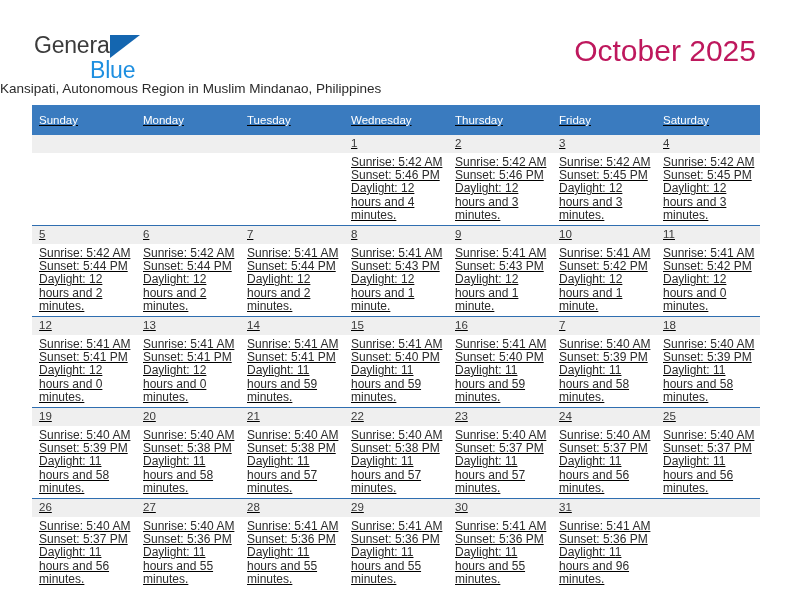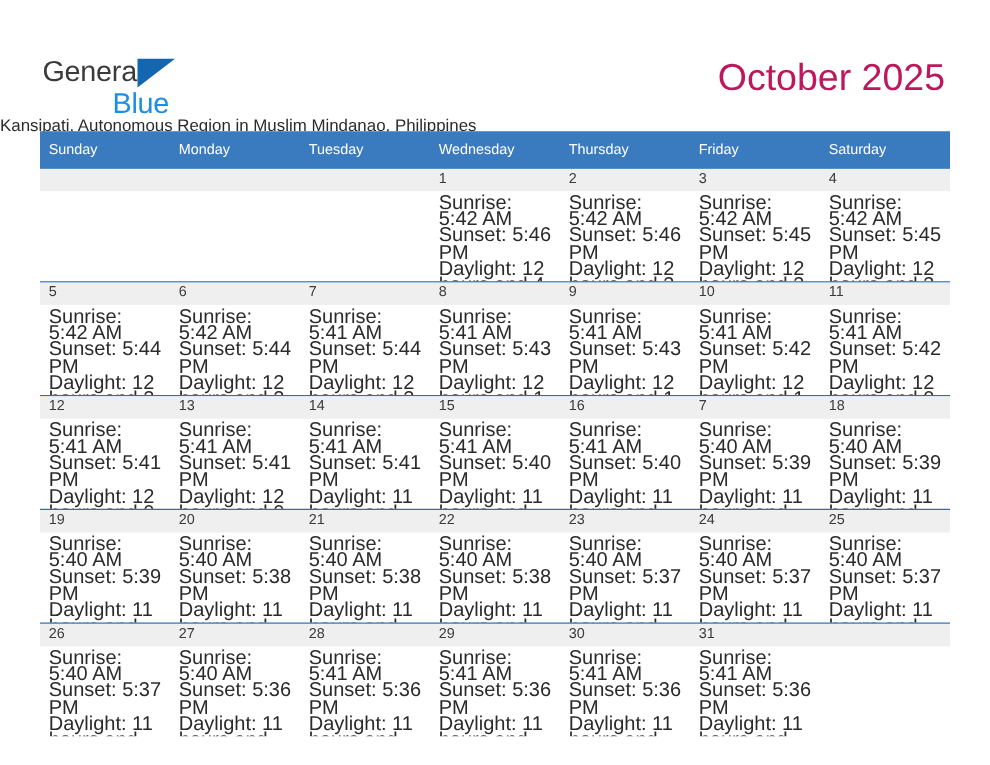--- a/index.html
+++ b/index.html
@@ -20,21 +20,20 @@
     height: 612px;
     box-sizing: border-box;
   }
 
   
   .top-area {
     position: absolute;
     left: 0; top: 0;
     width: 792px;
     height: 100px;
-    margin-top: 12px;
   }
   .brand {
     position: absolute;
     left: 34px;
     top: 32px;
     width: 200px;
     height: 52px;
   }
   .brand-general {
     position: absolute;
@@ -83,20 +82,21 @@
   }
 
   
   .calendar {
     position: absolute;
     left: 32px;
     top: 105px;
     width: 728px;
     border-collapse: collapse;
     table-layout: fixed;
+    text-decoration: underline;
   }
   .calendar col { width: 104px; }
 
   thead th {
     background: #3a7bbf;
     color: #ffffff;
     font-size: 11.5px;
     font-weight: normal;
     text-align: left;
     padding: 5px 0 5px 7px;
@@ -124,21 +124,21 @@
     background: #efefef;
     height: 16px;
     padding: 1px 0 1px 7px;
     font-size: 11.5px;
     line-height: 15px;
     color: #3b3b3b;
   }
   td.empty .date-band { color: transparent; }
   .detail {
     padding: 3px 5px 0 7px;
-    font-size: 16px;
+    font-size: 12px;
     line-height: 13.2px;
     color: #2b2b2b;
   }
   .detail div { white-space: normal; }
   .daylight { margin-top: 0; }
 </style>
 </head>
 <body>
 
 <div class="page">

